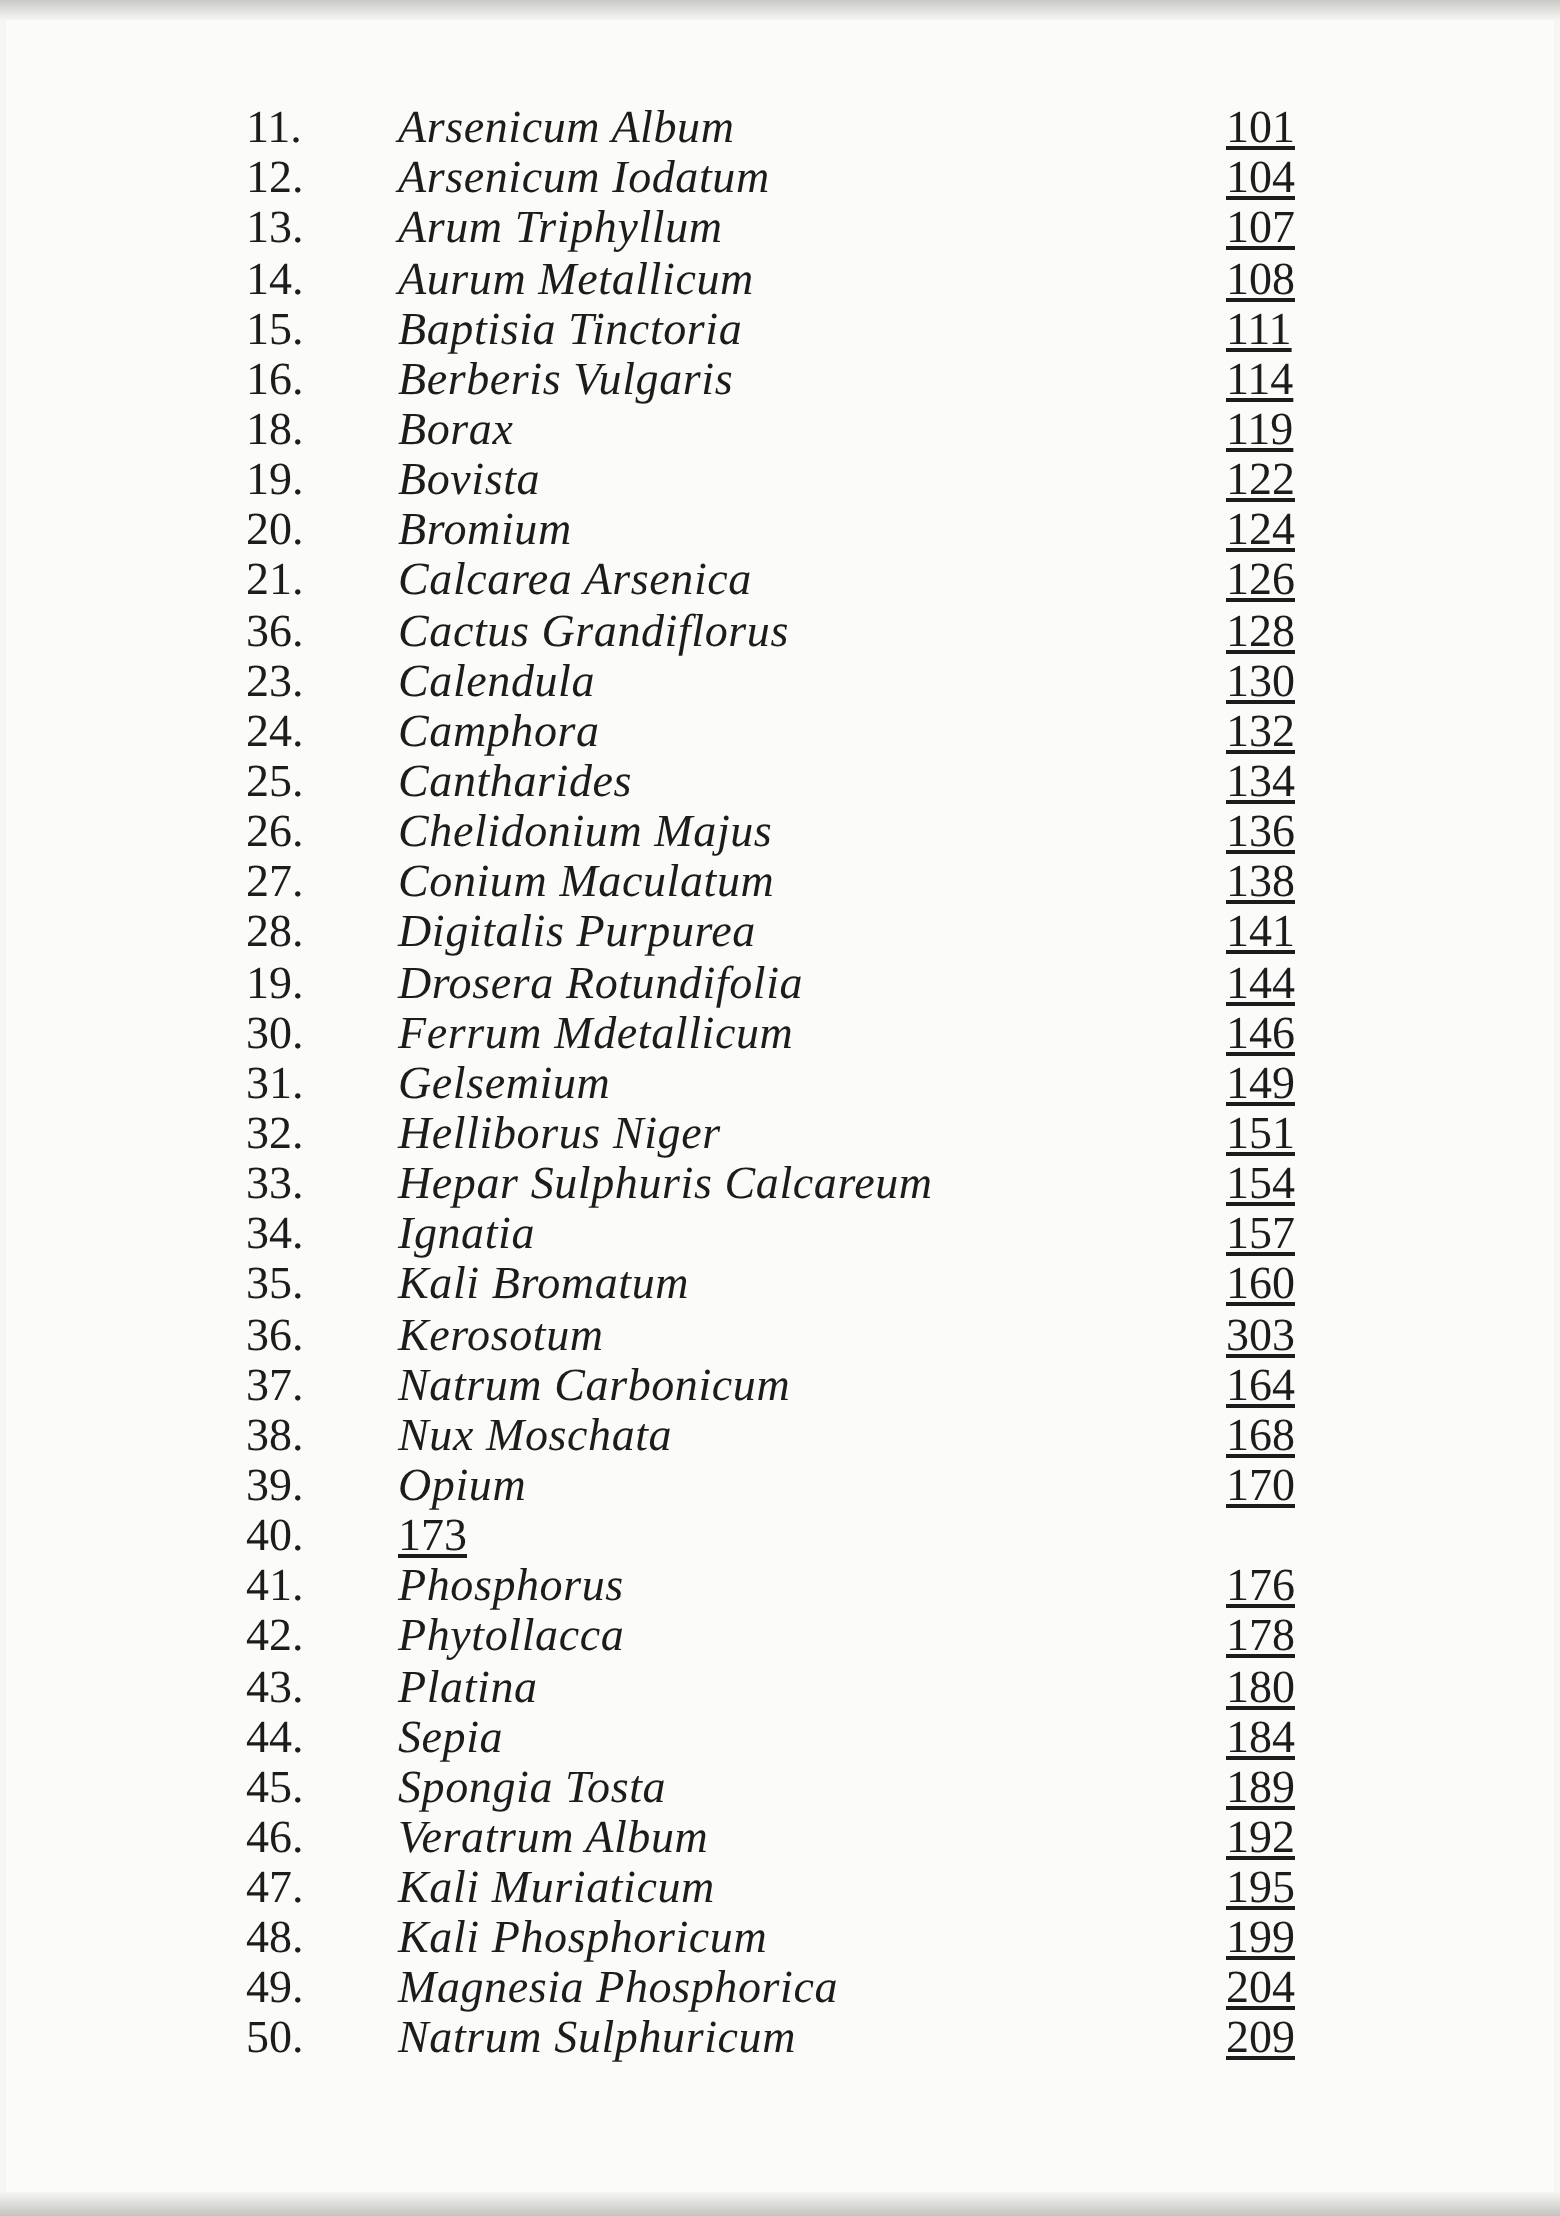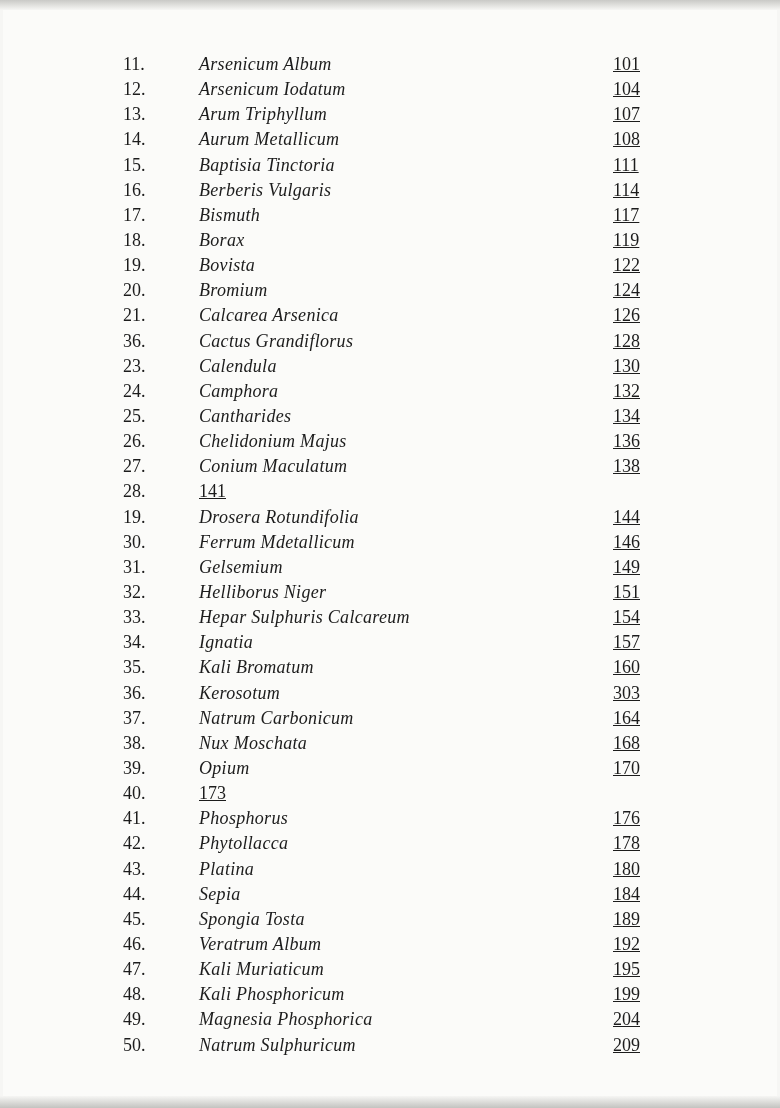--- a/index.html
+++ b/index.html
@@ -36,23 +36,23 @@
     background: #fbfbf9;
   }
   .toc {
     position: absolute;
     top: 44px;
     left: 120px;
     width: 536px;
   }
   .row {
     display: flex;
-    align-items: center;
+    align-items: flex-end;
     height: 25.15px;
-    font-size: 18px;
+    font-size: 23px;
     color: #1c1c1c;
   }
   .num {
     width: 76px;
     flex: 0 0 auto;
   }
   .title {
     flex: 1 1 auto;
     letter-spacing: 0.3px;
     white-space: nowrap;
@@ -99,25 +99,20 @@
     <span class="title">Baptisia Tinctoria</span>
     <span class="pagenum">111</span>
   </div>
 
   <div class="row">
     <span class="num">16.</span>
     <span class="title">Berberis Vulgaris</span>
     <span class="pagenum">114</span>
   </div>
 
-  <div class="row">
-    <span class="num">17.</span>
-    <span class="title">Bismuth</span>
-    <span class="pagenum">117</span>
-  </div>
 
   <div class="row">
     <span class="num">18.</span>
     <span class="title">Borax</span>
     <span class="pagenum">119</span>
   </div>
 
   <div class="row">
     <span class="num">19.</span>
     <span class="title">Bovista</span>
@@ -167,20 +162,21 @@
   </div>
 
   <div class="row">
     <span class="num">27.</span>
     <span class="title">Conium Maculatum</span>
     <span class="pagenum">138</span>
   </div>
 
   <div class="row">
     <span class="num">28.</span>
+    <span class="title">Digitalis Purpurea</span>
     <span class="pagenum">141</span>
   </div>
 
   <div class="row">
     <span class="num">19.</span>
     <span class="title">Drosera Rotundifolia</span>
     <span class="pagenum">144</span>
   </div>
 
   <div class="row">

